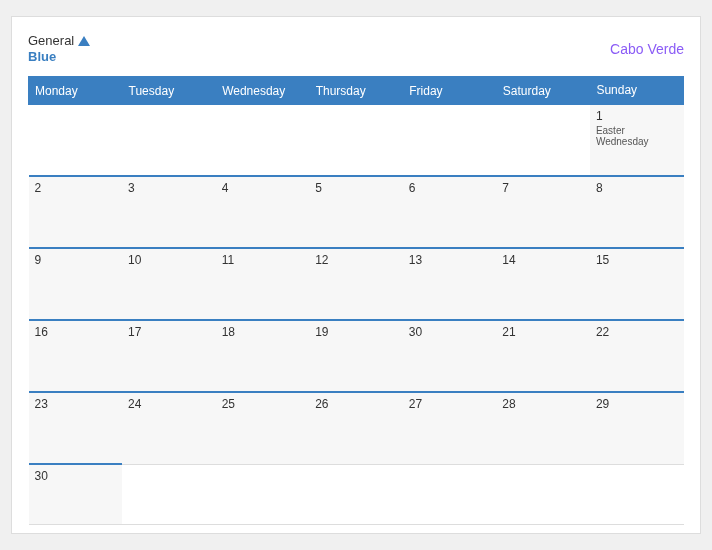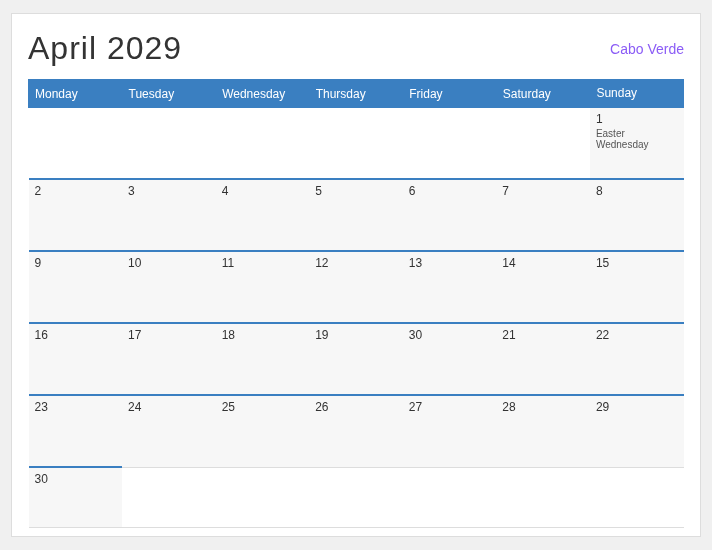--- a/index.html
+++ b/index.html
@@ -83,21 +83,29 @@
     .last-row td {
       height: 60px;
       margin-top: 24px;
     }
   </style>
 </head>
 <body>
 
 <div class="calendar-container">
   <div class="calendar-header">
-    <div class="calendar-title">April 2029</div>
+    <div class="logo">
+  <div style="display:flex;flex-direction:column;line-height:1.2;">
+    <div style="display:flex;align-items:center;gap:2px;">
+      <span style="font-size:13px;color:#333;">General</span>
+      <div style="width:0;height:0;border-left:6px solid transparent;border-right:6px solid transparent;border-bottom:10px solid #3a7fc1;margin-left:2px;"></div>
+    </div>
+    <span style="font-size:13px;color:#3a7fc1;font-weight:bold;">Blue</span>
+  </div>
+</div>
     <div class="calendar-region">Cabo Verde</div>
   </div>
 
   <table class="calendar-grid">
     <thead>
       <tr>
         <th>Monday</th>
         <th>Tuesday</th>
         <th>Wednesday</th>
         <th>Thursday</th>

